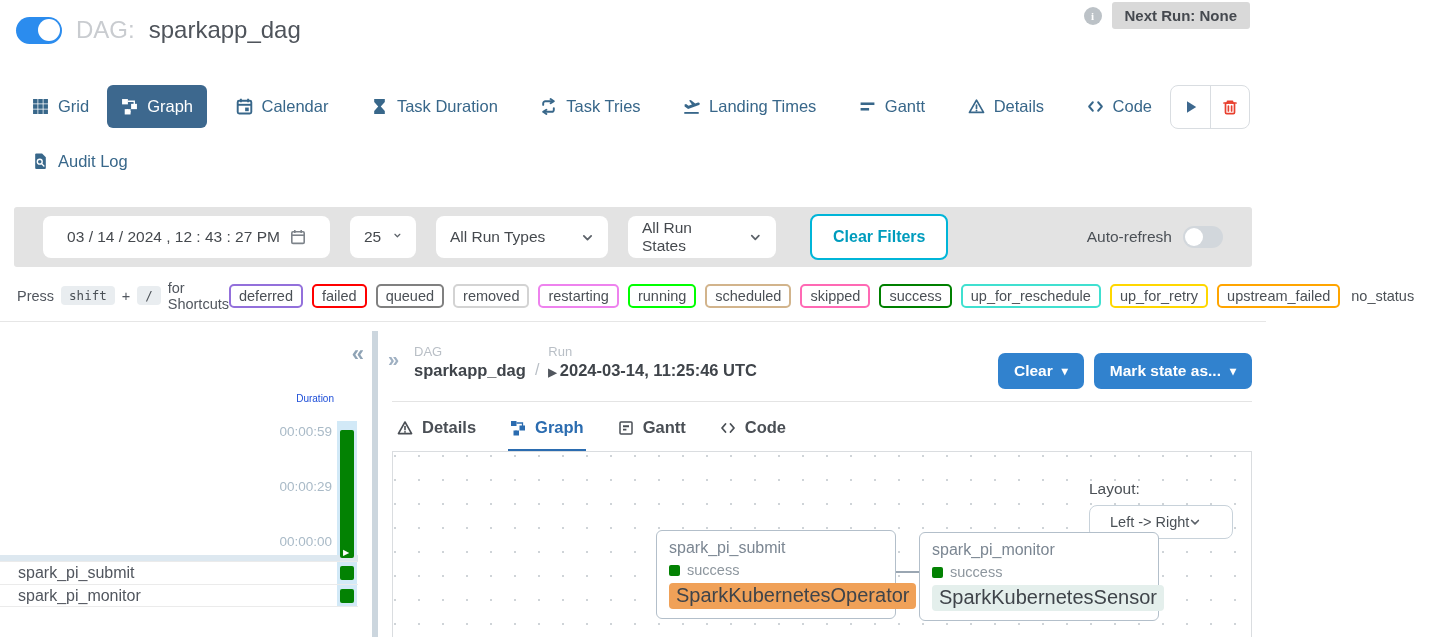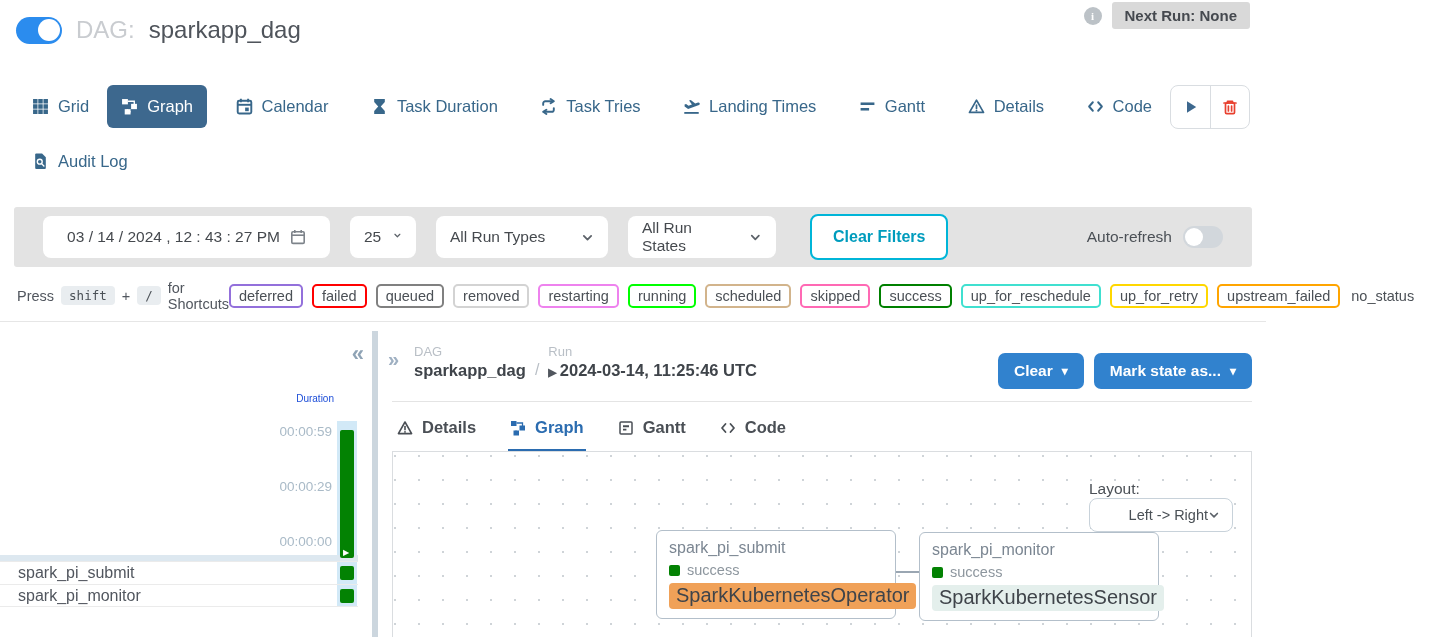--- a/index.html
+++ b/index.html
@@ -90,22 +90,22 @@
   
   .run-tabs { position:absolute; top:76px; left:17px; display:flex; gap:30px; }
   .run-tab { display:flex; align-items:center; gap:9px; font-size:16.5px; font-weight:bold; color:#4a4f55; padding:11px 2px 12px; cursor:pointer; border-bottom:3px solid transparent; }
   .run-tab .ticon { width:16px; height:16px; }
   .run-tab.active { color:#2b6cb0; border-bottom-color:#2b6cb0; }
 
   
   .canvas { position:absolute; top:120px; left:14px; right:14px; bottom:0; background:#fff; border:1px solid #dadde0; border-bottom:none;
             background-image:radial-gradient(circle, #cfd4d8 1.3px, transparent 1.4px); background-size:24px 24px; background-position:14px 16px; }
   .layout-ctl { position:absolute; top:28px; right:18px; width:144px; }
-  .layout-label { font-size:15.5px; color:#4b5056; }
-  .layout-select { height:34px; background:#fff; border:1px solid #c8d2da; border-radius:8px; display:flex; align-items:center; justify-content:flex-end; padding:0 12px 0 20px; font-size:14.5px; color:#4a5056; cursor:pointer; }
+  .layout-label { font-size:15.5px; color:#4b5056; margin-bottom:7px; }
+  .layout-select { height:34px; background:#fff; border:1px solid #c8d2da; border-radius:8px; display:flex; align-items:center; justify-content:flex-start; padding:0 12px 0 20px; font-size:14.5px; color:#4a5056; cursor:pointer; }
   .layout-select .chev { width:12px; height:12px; color:#5c6269; }
 
   .node { position:absolute; width:240px; background:#fff; border:1px solid #b3bfca; border-radius:6px; padding:8px 12px 9px; cursor:pointer; }
   .node-title { font-size:16px; color:#7b8692; margin-bottom:5px; }
   .node-status { display:flex; align-items:center; gap:7px; margin-bottom:5px; }
   .node-sq { width:11px; height:11px; border-radius:2px; background:#038203; }
   .node-status-txt { font-size:14.5px; color:#8d969e; }
   .node-pill { display:inline-block; font-size:20px; color:#3f444a; padding:1px 7px 2px; border-radius:4px; }
   .edge { position:absolute; height:2px; background:#9aa6b2; }
 </style>

